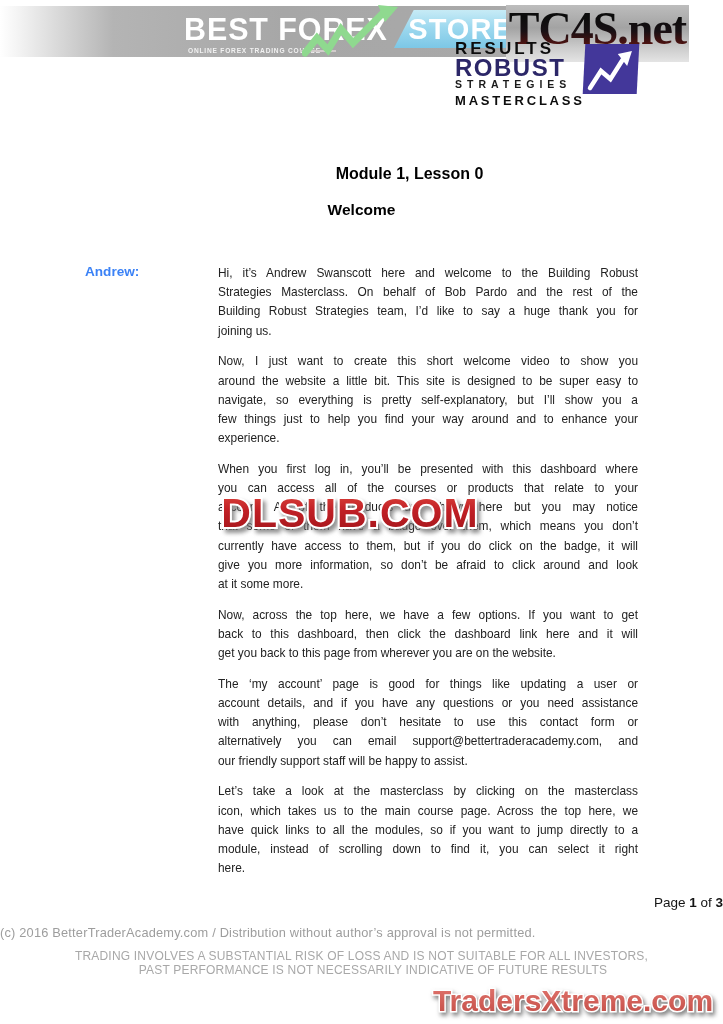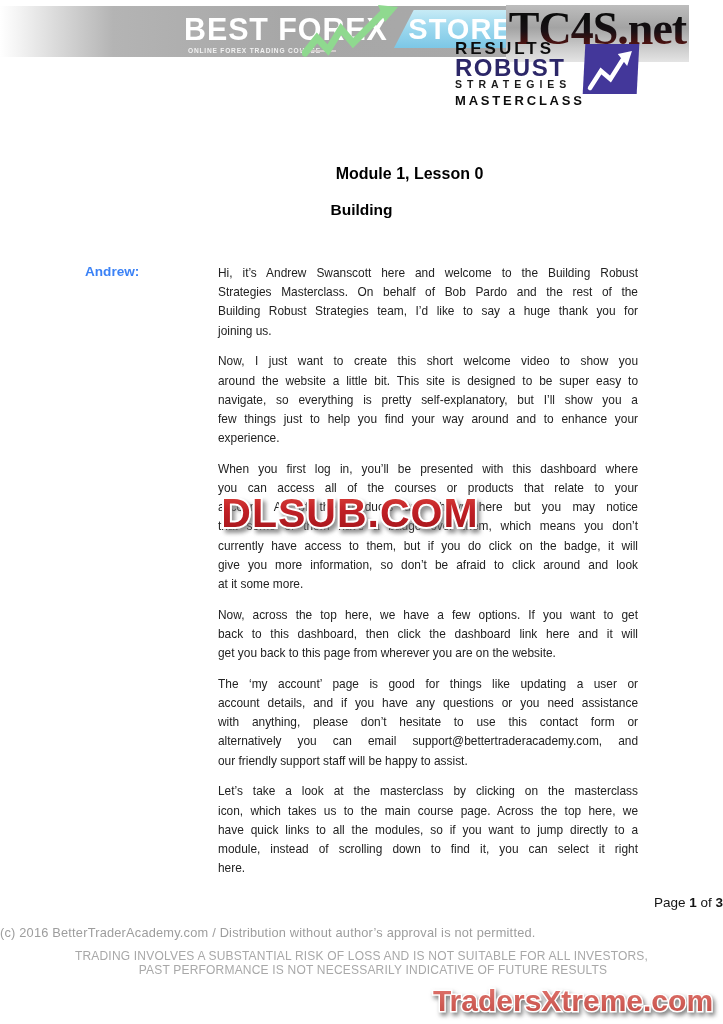--- a/index.html
+++ b/index.html
@@ -98,21 +98,21 @@
     <div class="brs-masterclass">MASTERCLASS</div>
   </div>
   <div class="brs-square">
     <svg width="54" height="50" viewBox="0 0 54 50">
       <polyline points="7,44 17,27 27,35 38,16" fill="none" stroke="#ffffff" stroke-width="4.5" stroke-linecap="round"></polyline>
       <polygon points="33,10 47,7 43,22" fill="#ffffff"></polygon>
     </svg>
   </div>
 
   <div class="doc-title">Module 1, Lesson 0</div>
-  <div class="doc-subtitle">Building</div>
+  <div class="doc-subtitle">Welcome</div>
 
   <div class="speaker">Andrew:</div>
   <div class="paras" id="paras">
       <div class="para">
         <div class="tline">Hi, it’s Andrew Swanscott here and welcome to the Building Robust</div>
         <div class="tline">Strategies Masterclass. On behalf of Bob Pardo and the rest of the</div>
         <div class="tline">Building Robust Strategies team, I’d like to say a huge thank you for</div>
         <div class="tline tlast">joining us.</div>
       </div>
       <div class="para">

